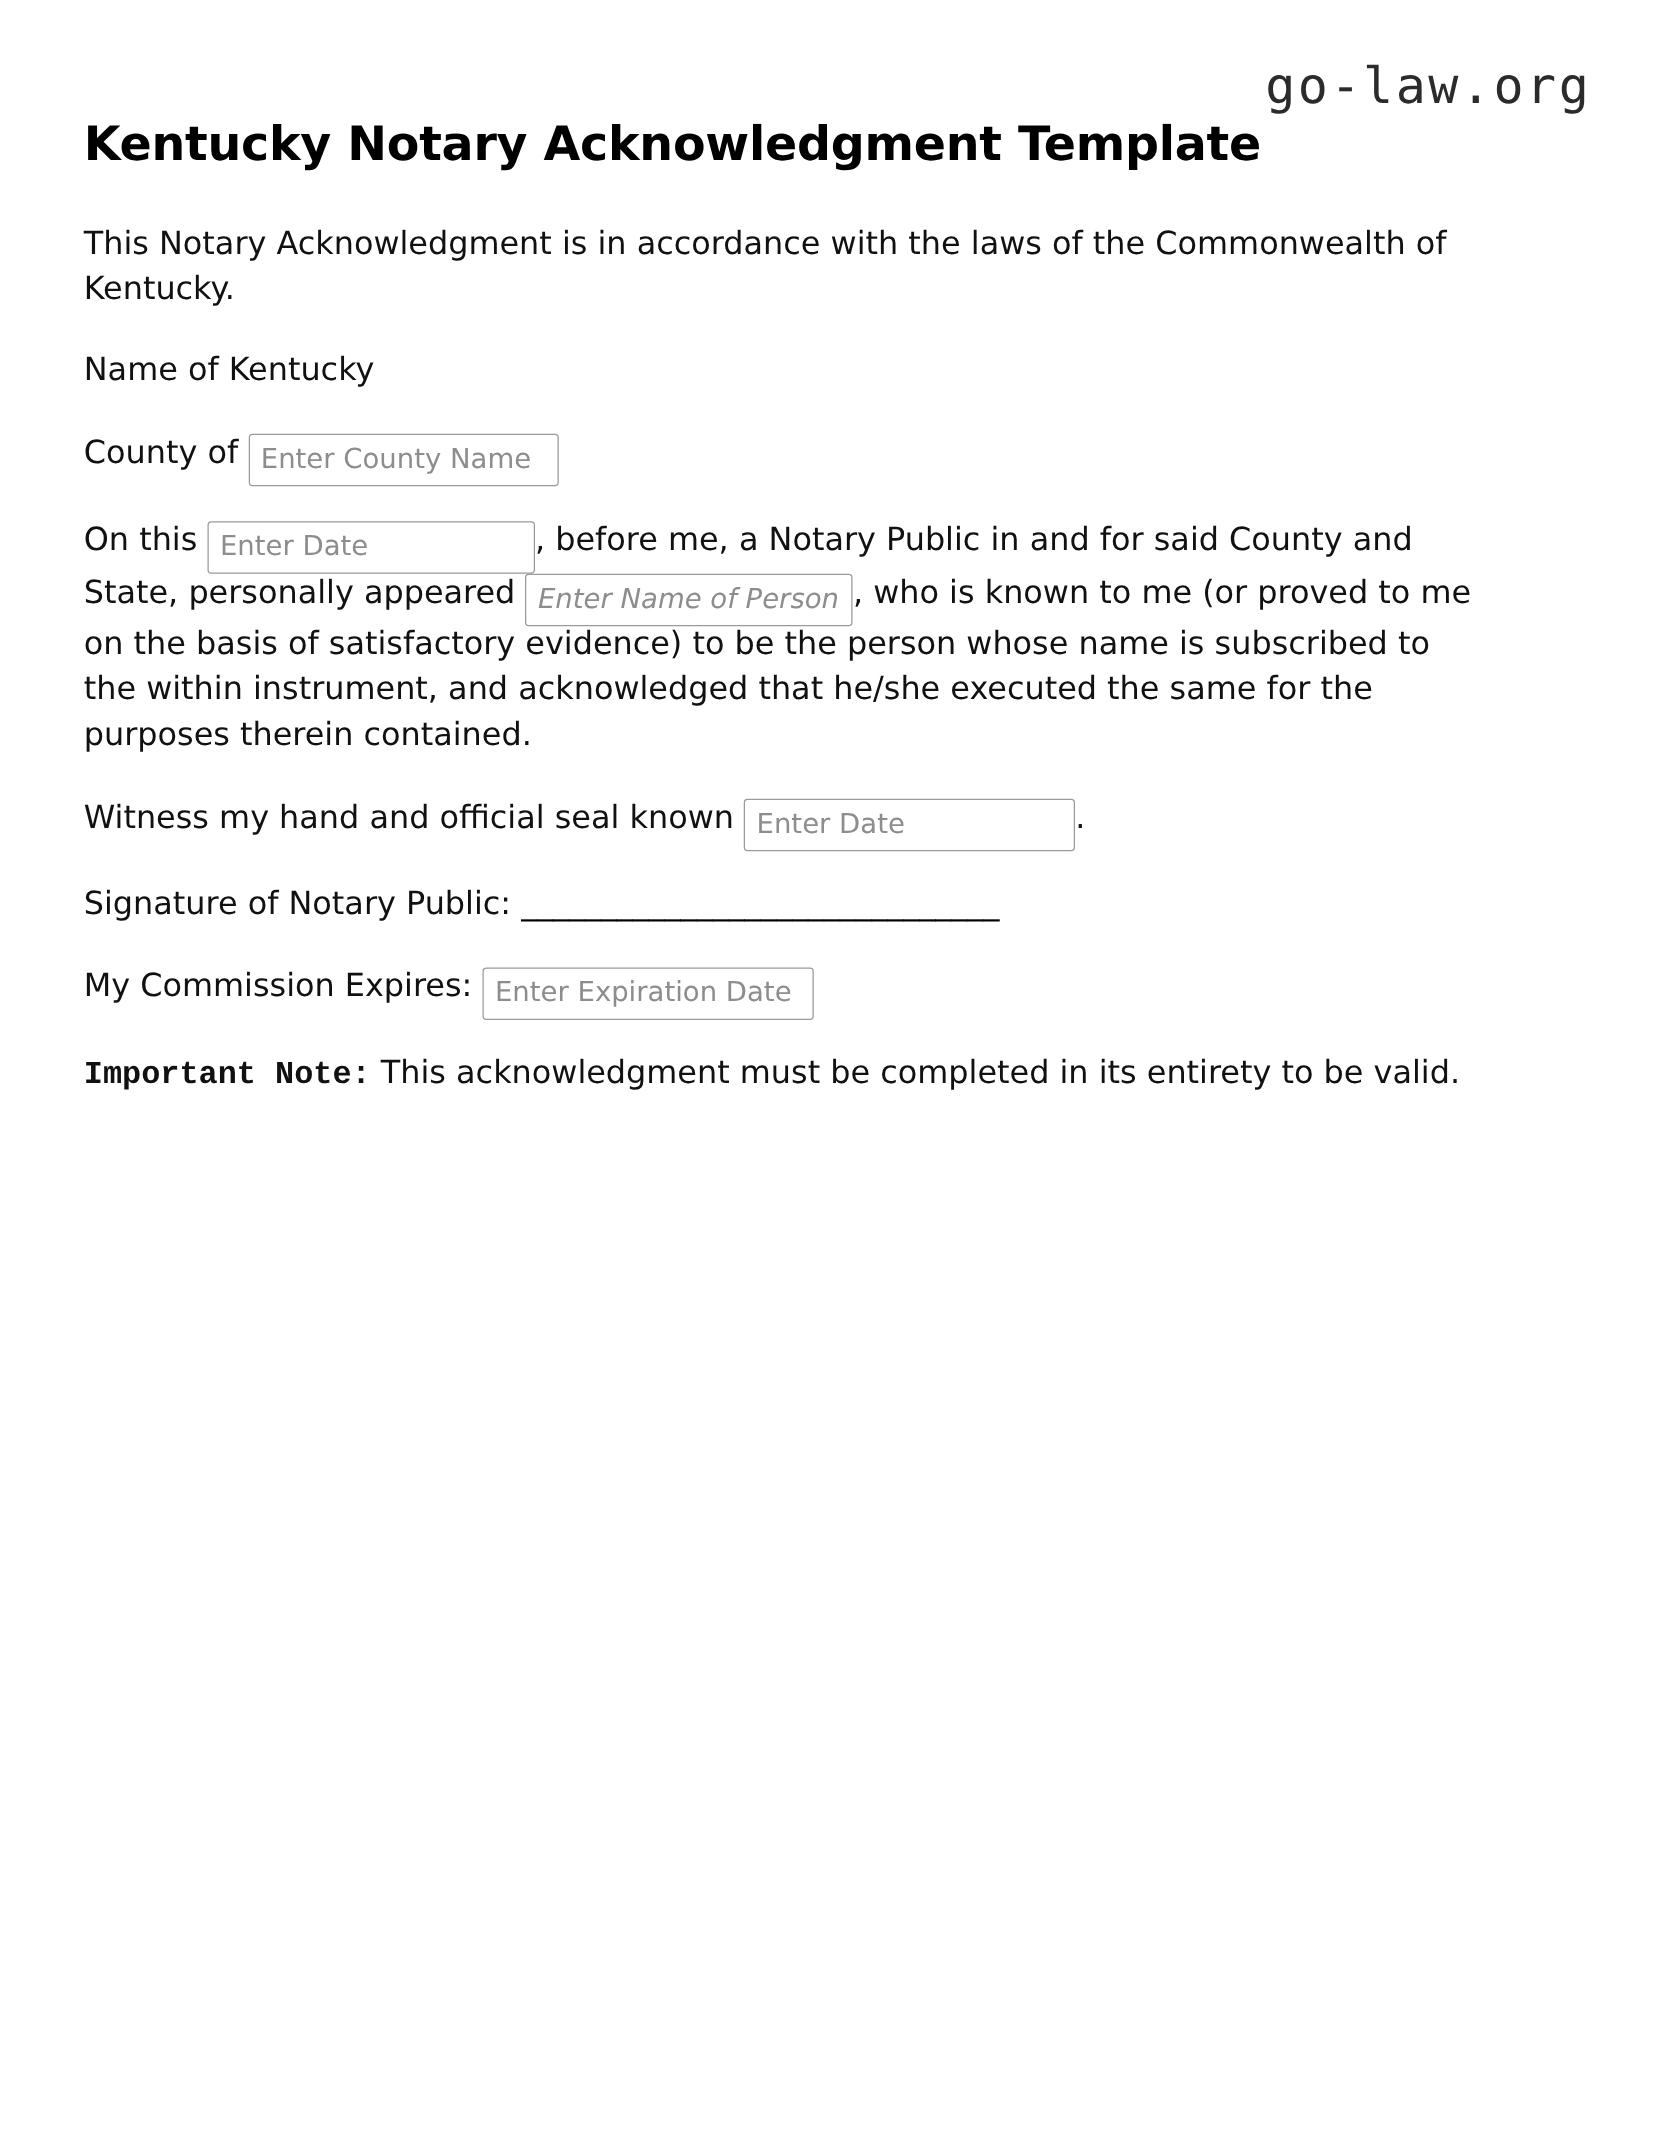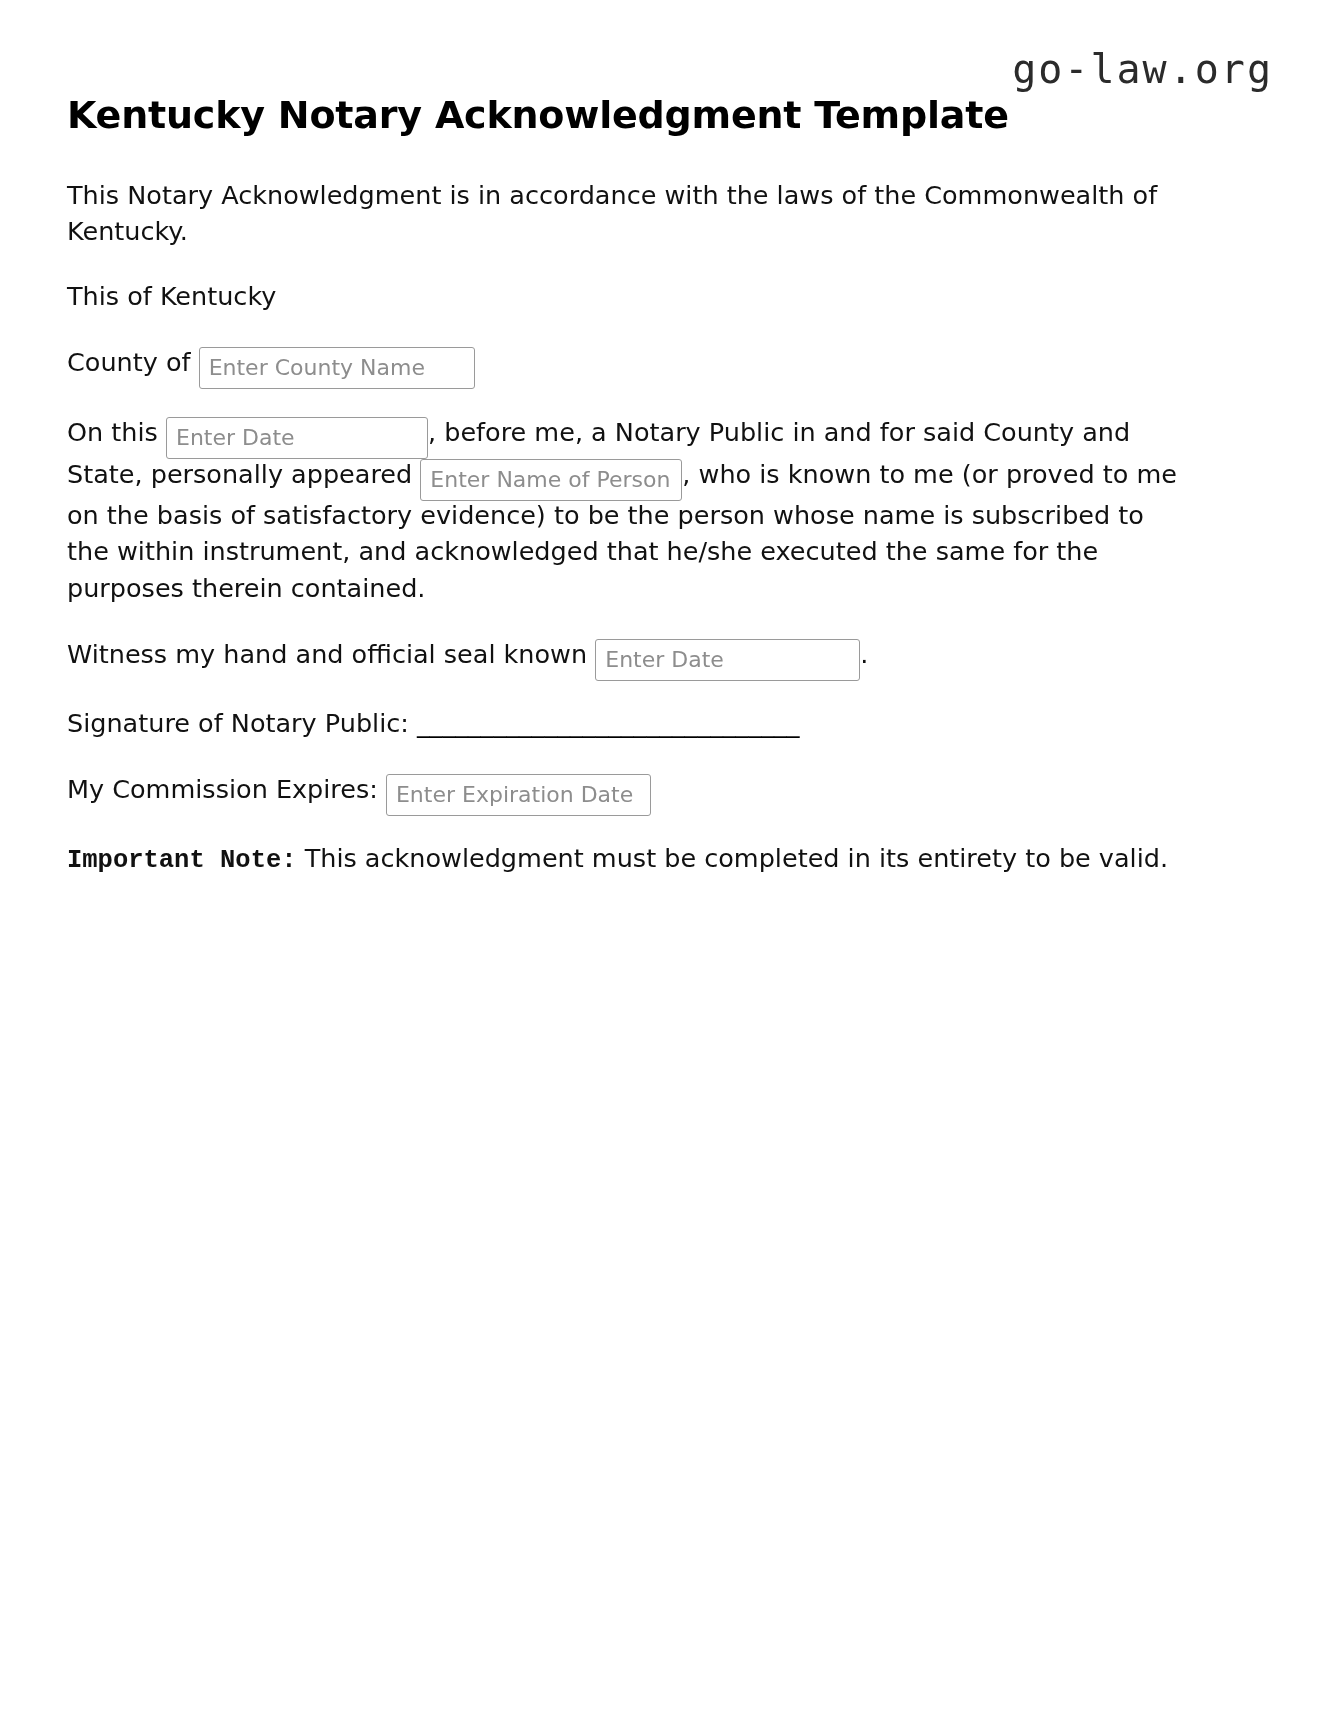--- a/index.html
+++ b/index.html
@@ -65,23 +65,23 @@
     font-family: "DejaVu Sans", sans-serif;
     font-size: 22px;
     line-height: 1;
     padding: 7px 9px 8px 9px;
     vertical-align: baseline;
     position: relative;
     top: 4px;
     outline: none;
   }
   .field::placeholder { color: #8d8d8d; opacity: 1; }
-  .field-county { width: 276px; }
+  .field-county { width: 248px; }
   .field-date1  { width: 262px; }
-  .field-name   { width: 262px; }
+  .field-name   { width: 262px; font-style: italic; }
   .field-date2  { width: 265px; }
   .field-exp    { width: 265px; }
 
   .sig-line {
     display: inline-block;
     font-size: 25.5px;
     letter-spacing: 0px;
     color: #000000;
     white-space: nowrap;
     vertical-align: baseline;
@@ -95,21 +95,21 @@
 <div class="page">
 
   <div class="brand">go-law.org</div>
 
   <div class="content">
 
     <h1 class="doc-title">Kentucky Notary Acknowledgment Template</h1>
 
     <p class="body-text">This Notary Acknowledgment is in accordance with the laws of the Commonwealth of Kentucky.</p>
 
-    <p class="body-text">This of Kentucky</p>
+    <p class="body-text">Name of Kentucky</p>
 
     <p class="body-text"><span>County of</span><span>&nbsp;</span><input class="field field-county" type="text" placeholder="Enter County Name" style=""></p>
 
     <p class="body-text"><span>On this</span><span>&nbsp;</span><input class="field field-date1" type="text" placeholder="Enter Date" style=""><span>, before me, a Notary Public in and for said County and State, personally appeared</span><span>&nbsp;</span><input class="field field-name" type="text" placeholder="Enter Name of Person" style=""><span>, who is known to me (or proved to me on the basis of satisfactory evidence) to be the person whose name is subscribed to the within instrument, and acknowledged that he/she executed the same for the purposes therein contained.</span></p>
 
     <p class="body-text"><span>Witness my hand and official seal known</span><span>&nbsp;</span><input class="field field-date2" type="text" placeholder="Enter Date" style=""><span>.</span></p>
 
     <p class="body-text"><span>Signature of Notary Public:</span><span>&nbsp;</span><span class="sig-line">______________________________</span></p>
 
     <p class="body-text"><span>My Commission Expires:</span><span>&nbsp;</span><input class="field field-exp" type="text" placeholder="Enter Expiration Date" style=""></p>

